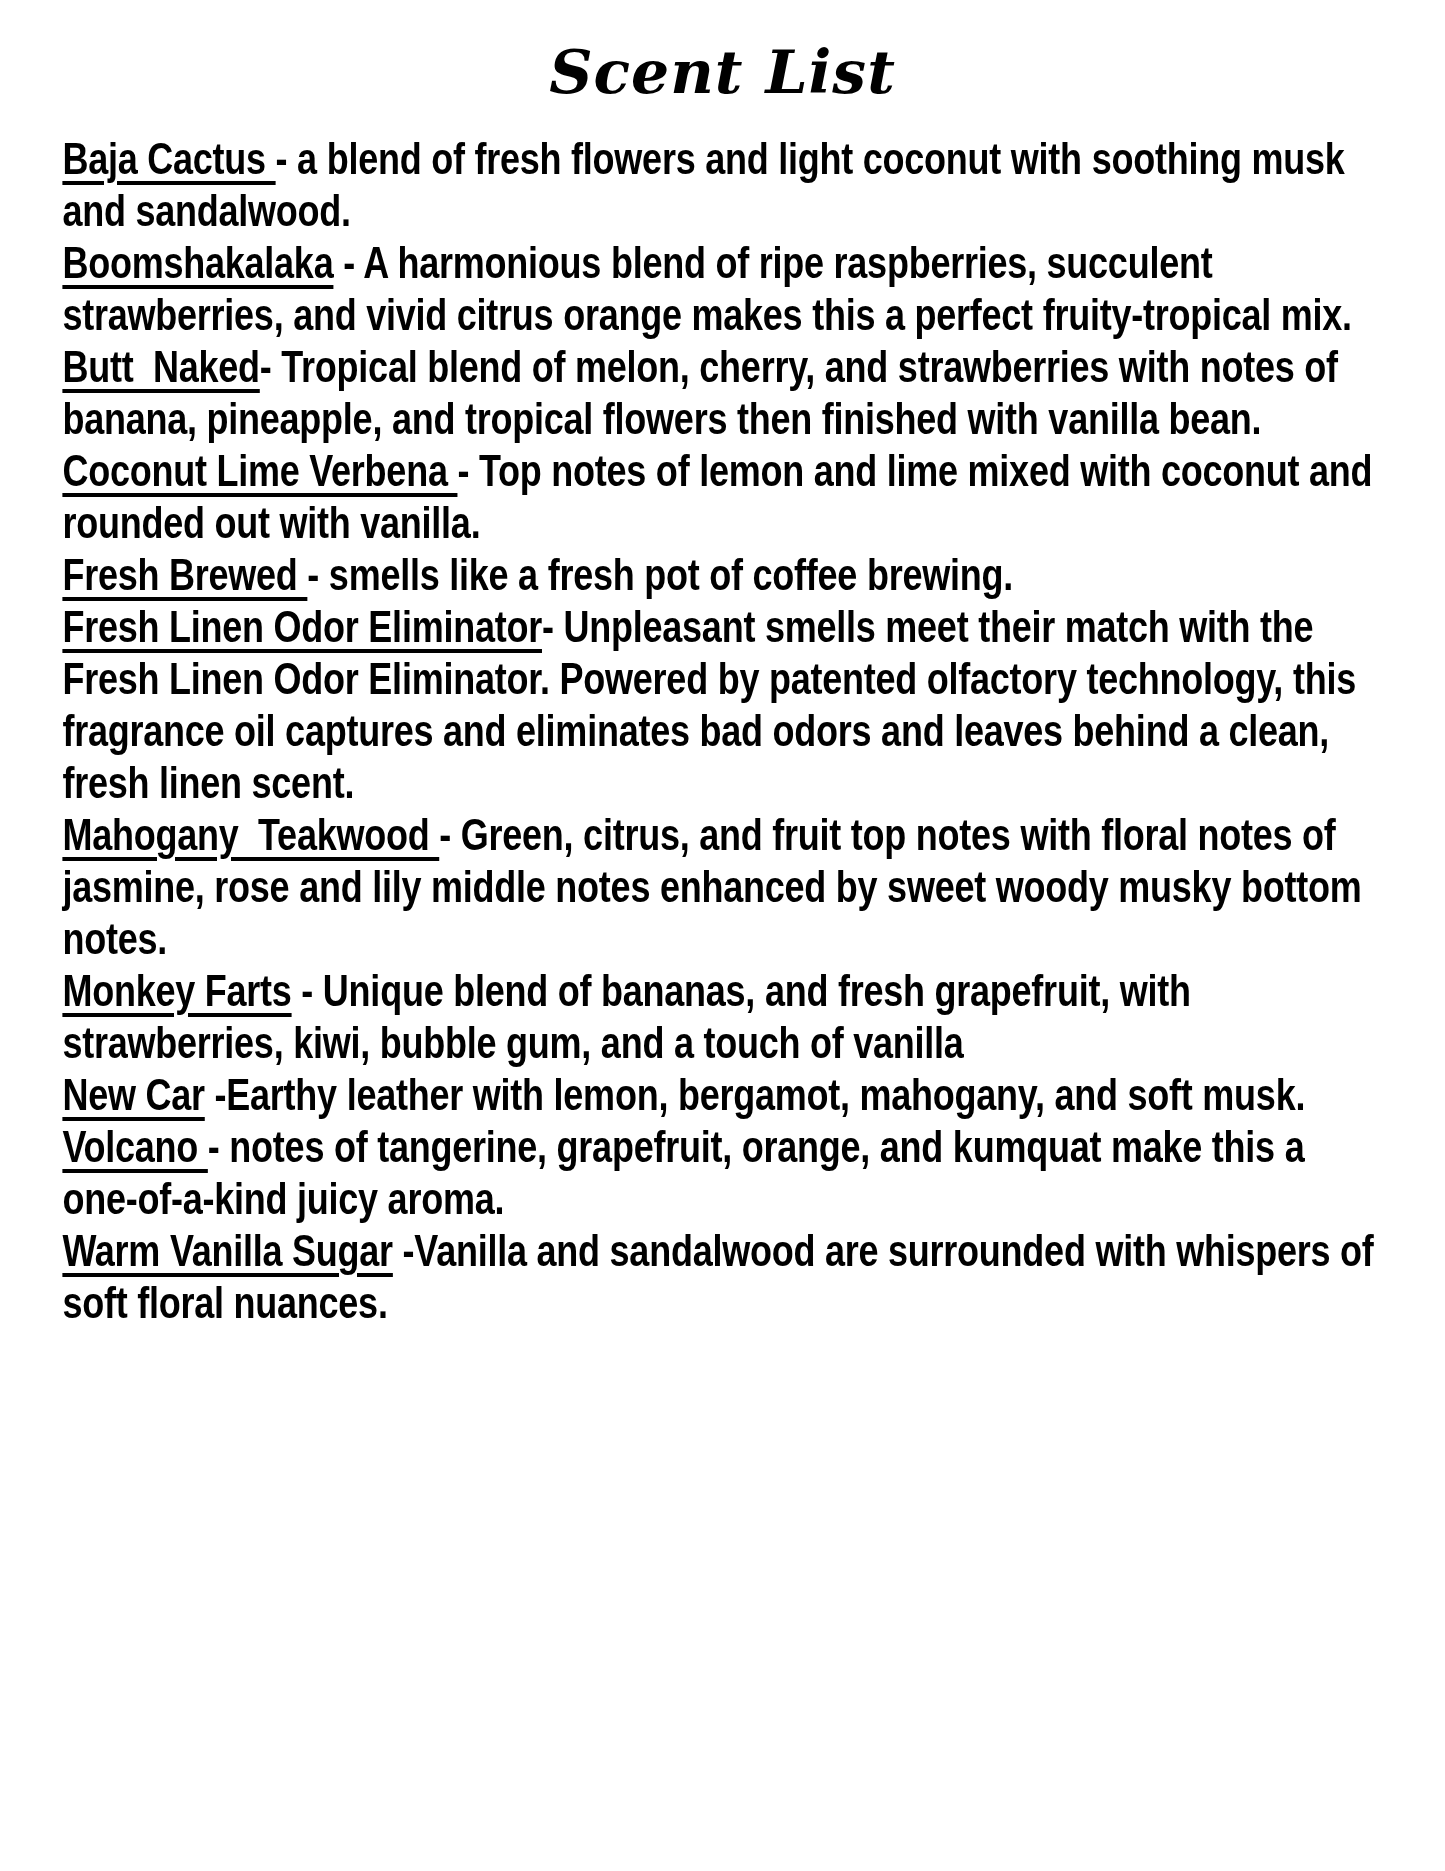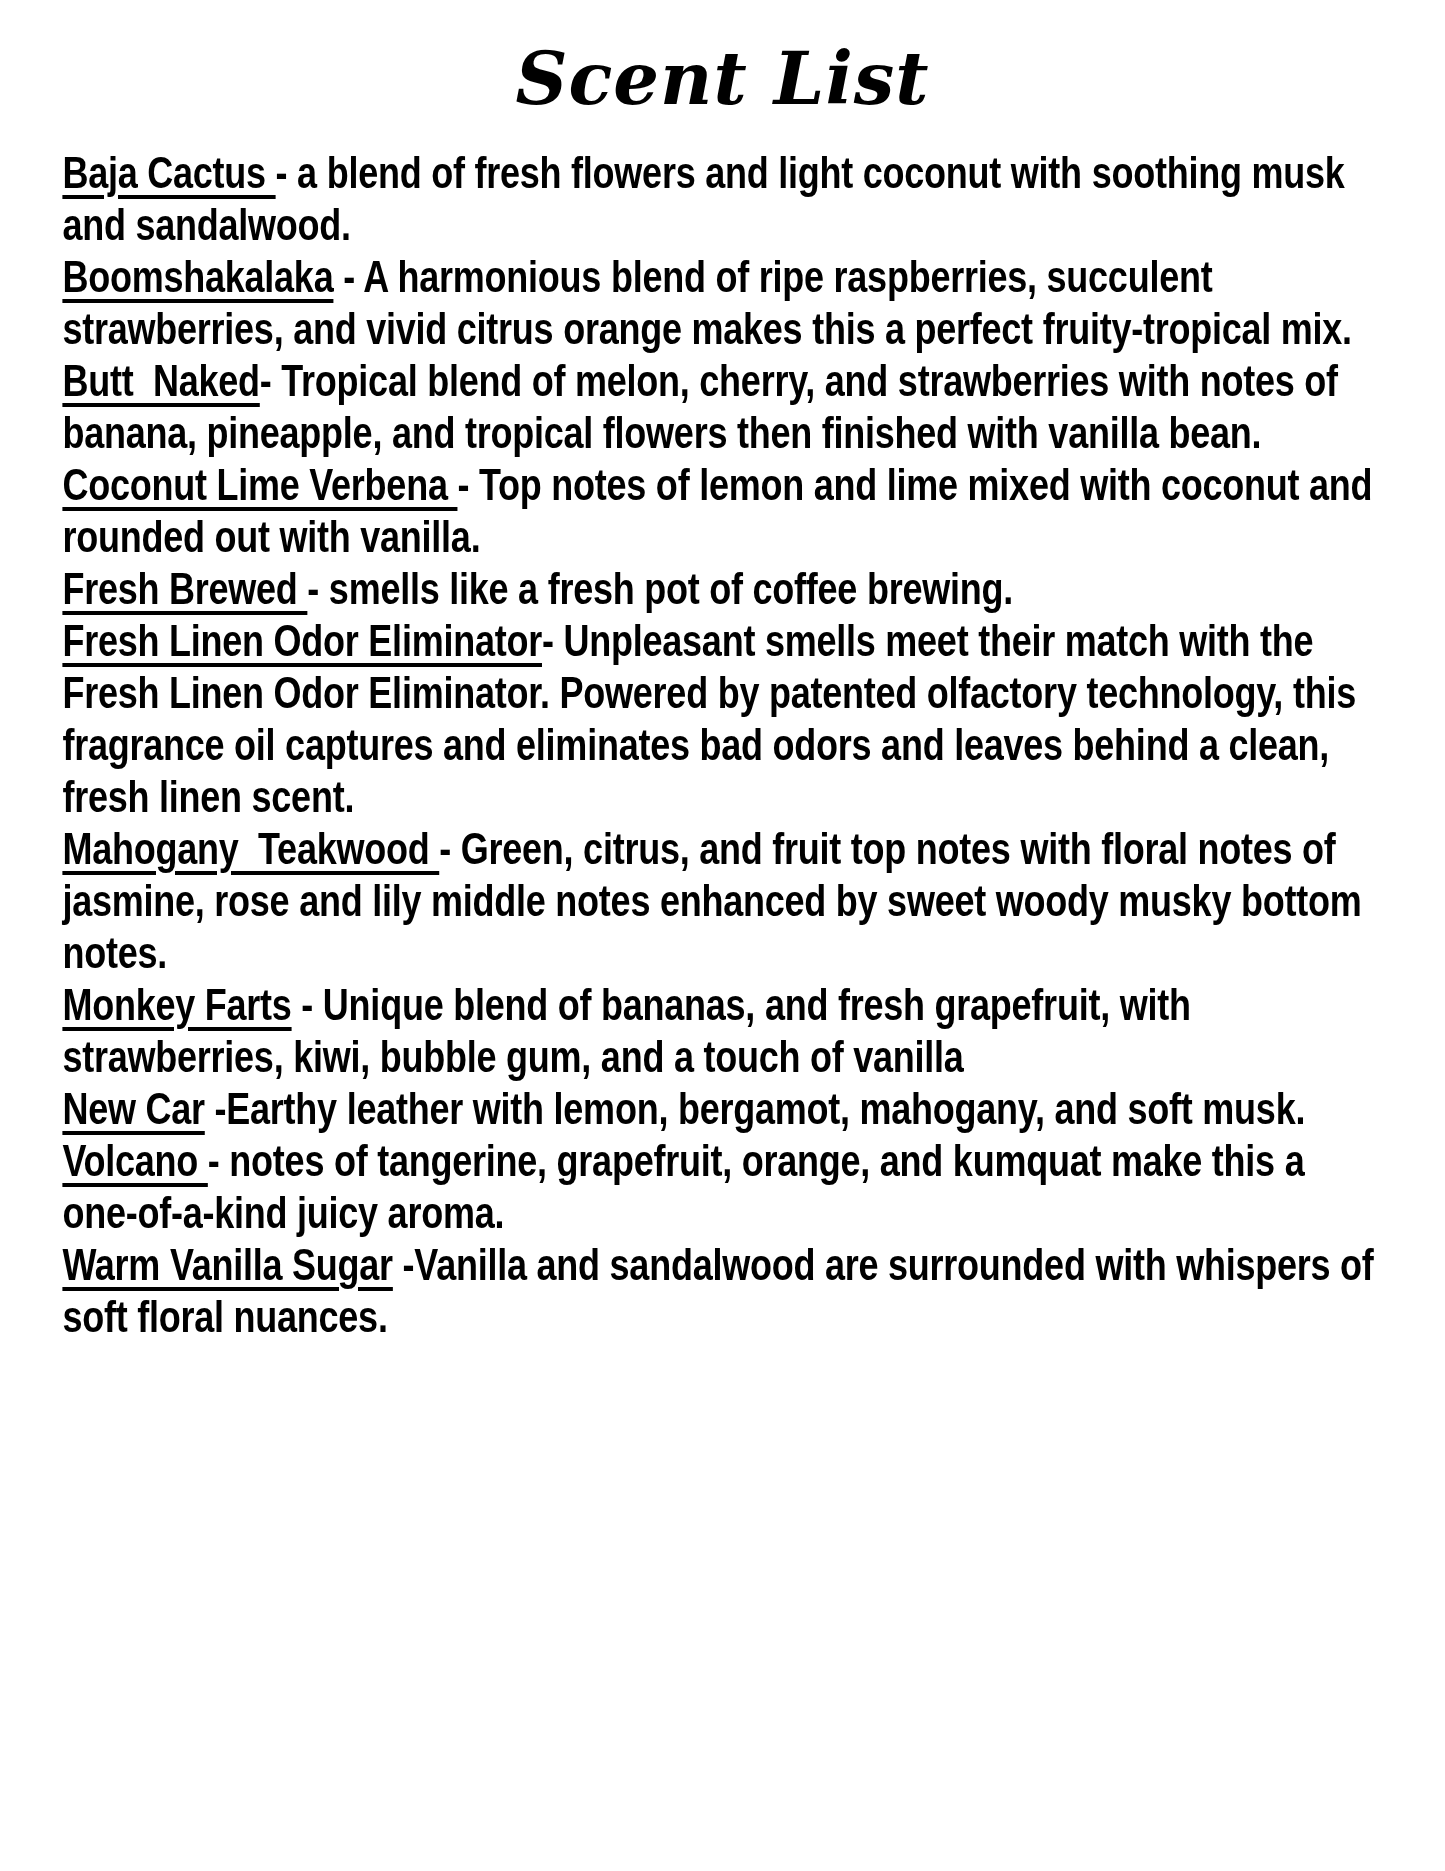--- a/index.html
+++ b/index.html
@@ -9,21 +9,21 @@
     width: 1445px;
     height: 1871px;
     background: #ffffff;
     color: #000000;
     overflow: hidden;
   }
   .title {
     font-family: "DejaVu Serif", serif;
     font-style: italic;
     font-weight: 700;
-    font-size: 72px;
+    font-size: 60px;
     line-height: 1.15;
     text-align: center;
     padding-top: 38px;
     color: #000000;
     letter-spacing: 1px;
   }
   
   .content {
     width: 1806px;               
     transform: scaleX(0.8);

